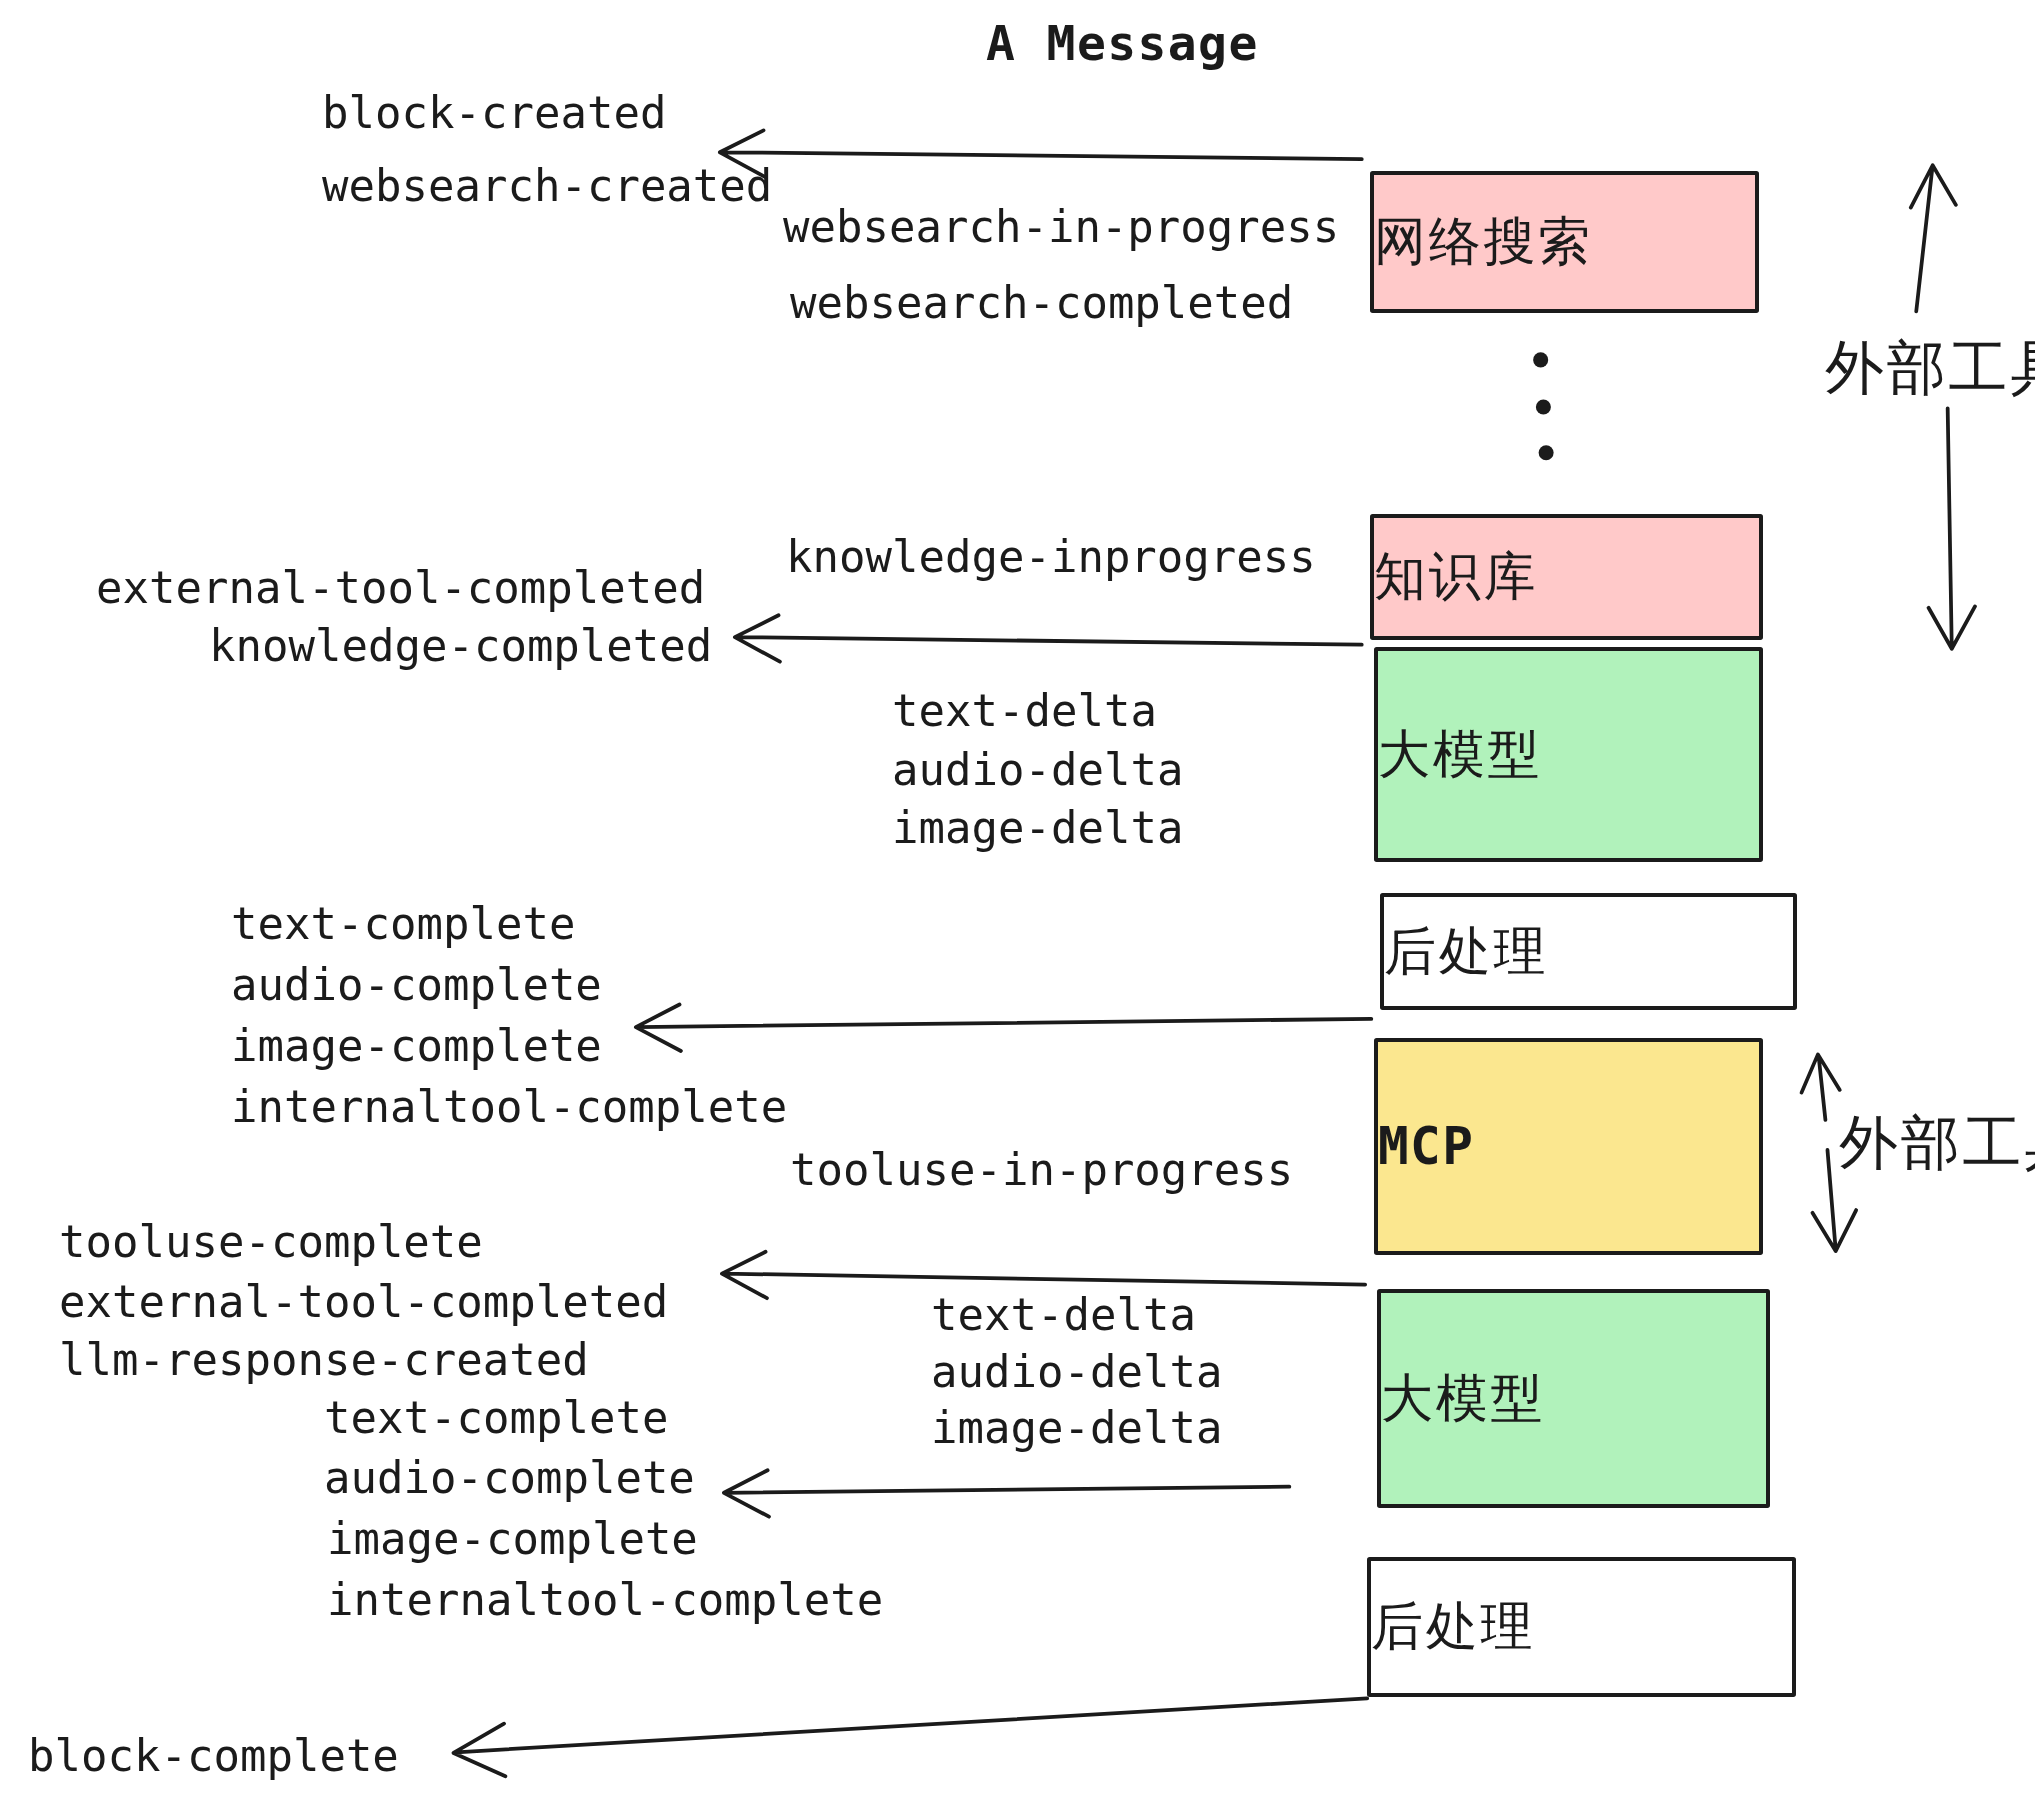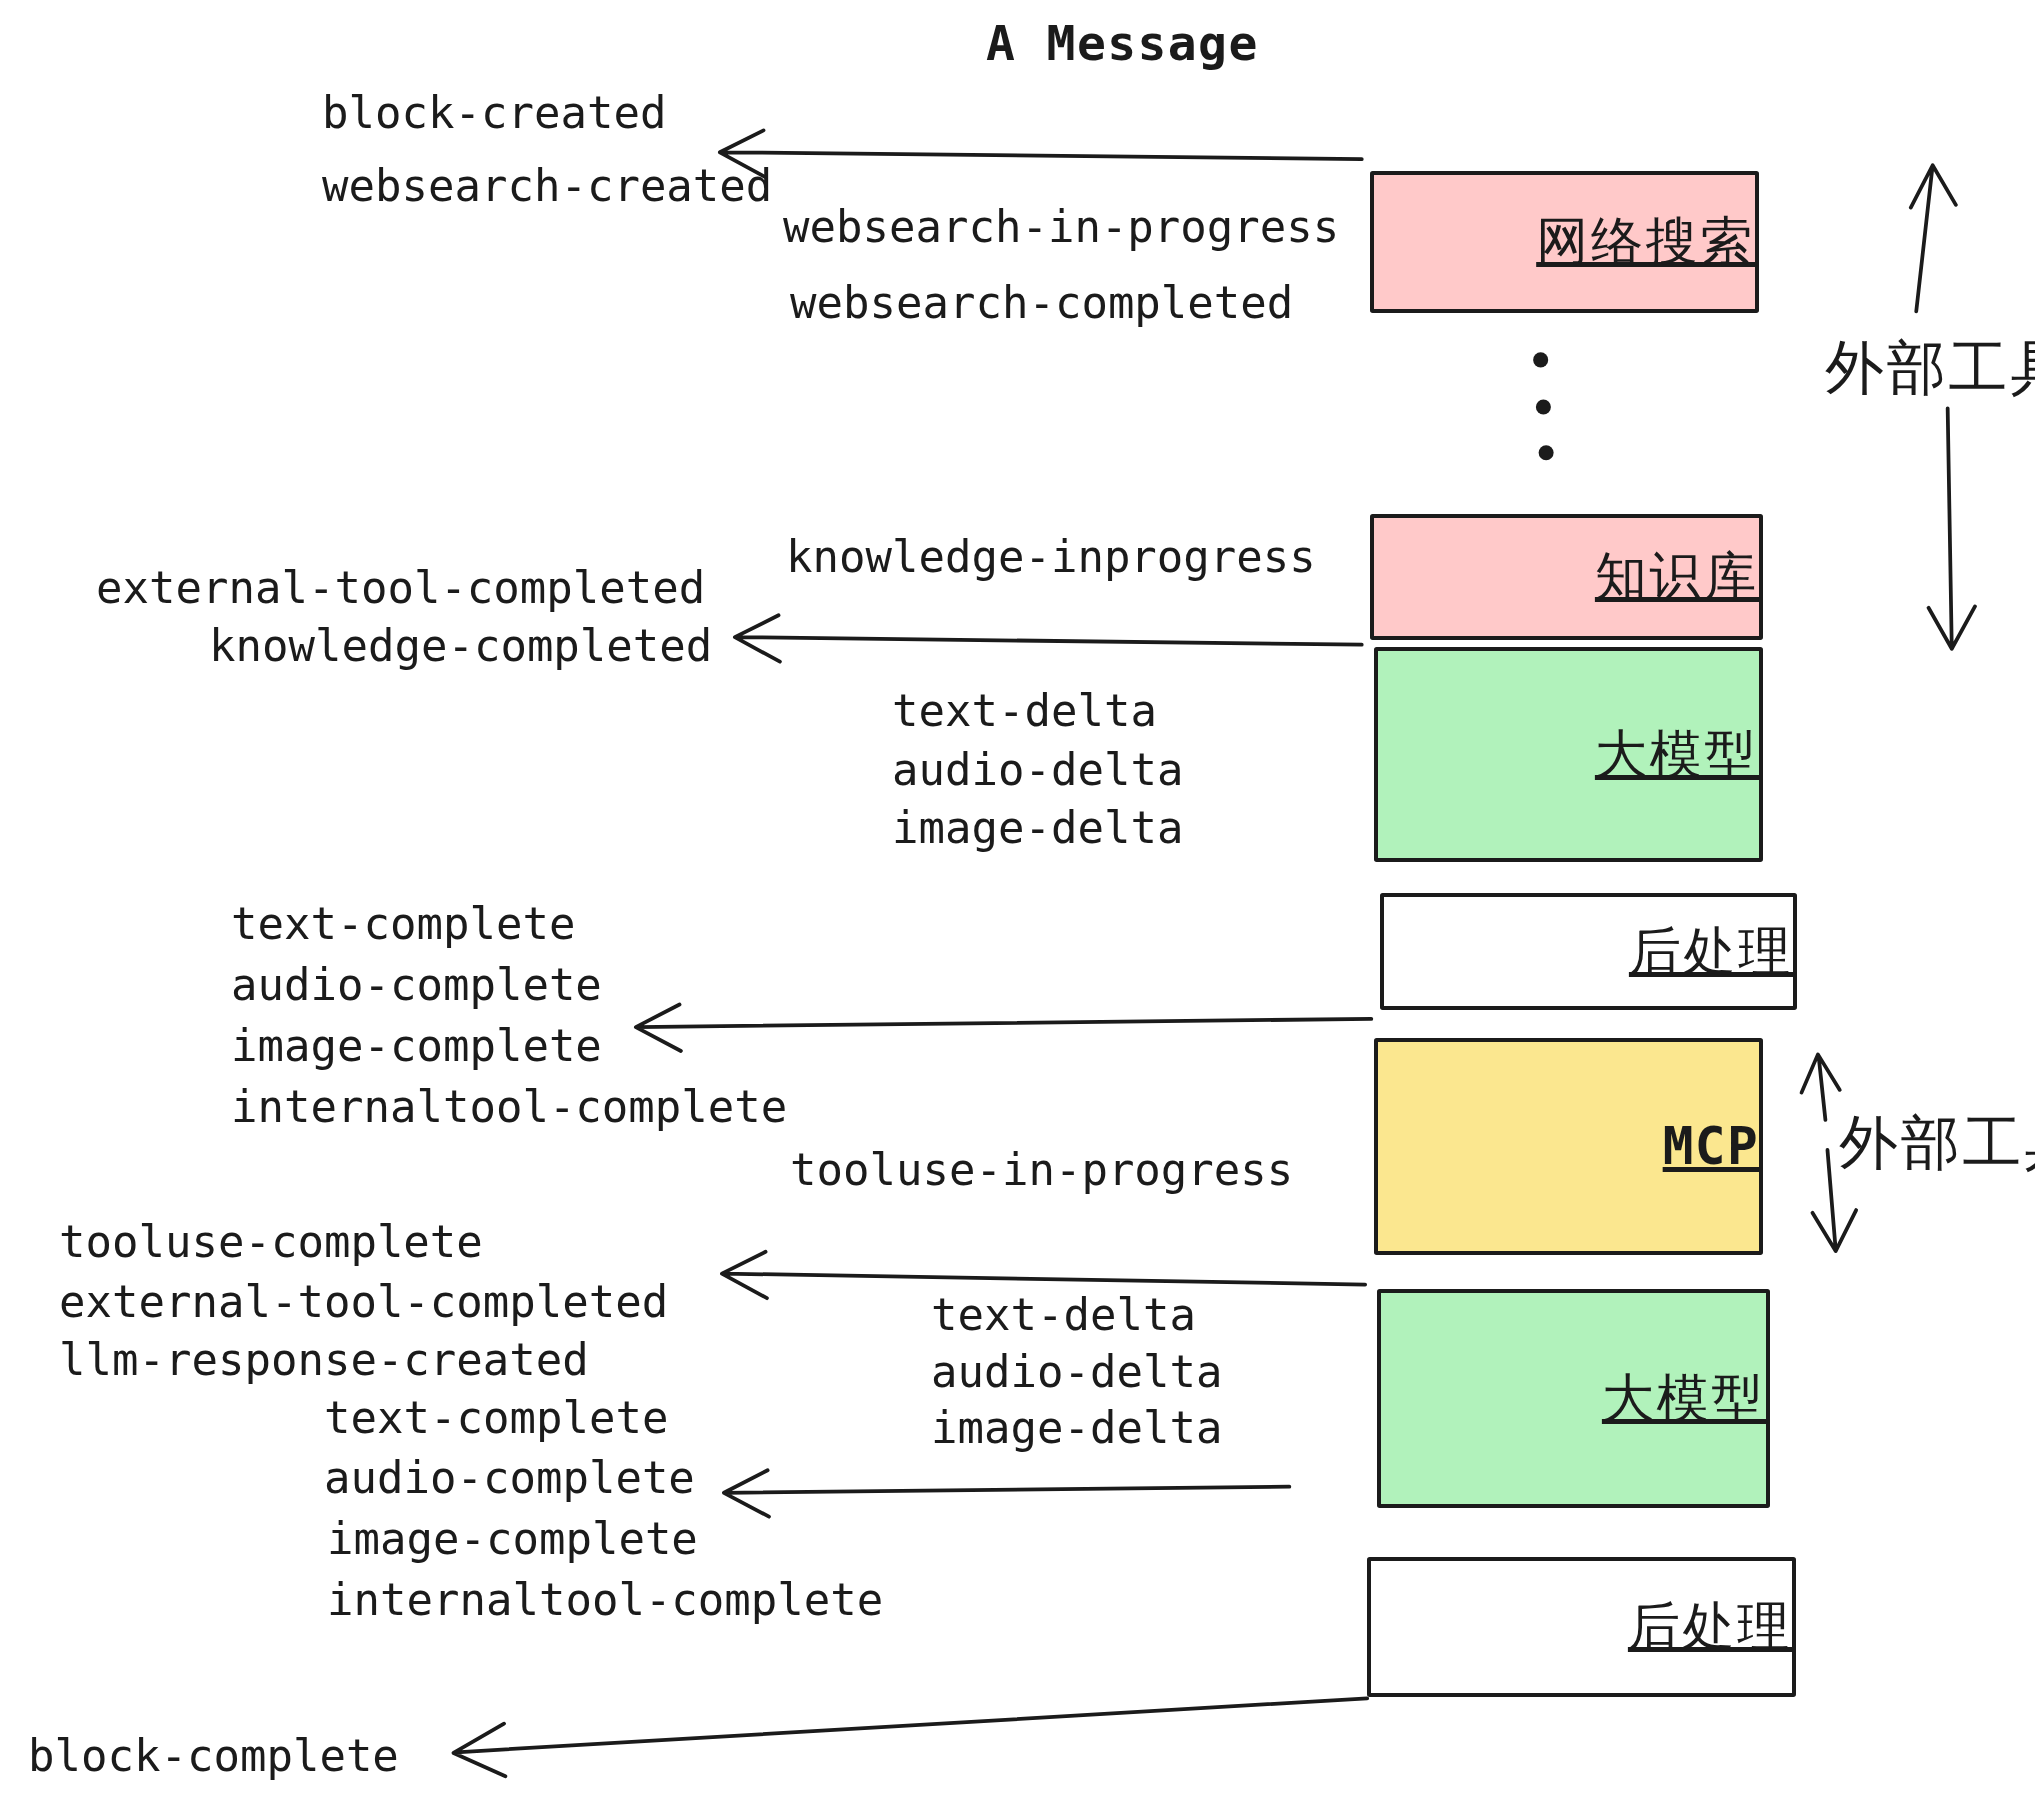--- a/index.html
+++ b/index.html
@@ -27,23 +27,22 @@
     line-height:55px;
     white-space:nowrap;
     font-weight:500;
   }
   .box{
     position:absolute;
     border:4.1px solid #1b1b1b;
     border-radius:2.7px;
     display:flex;
     align-items:center;
-    justify-content:flex-end;
+    justify-content:flex-start;
     box-sizing:border-box;
-    text-decoration:underline;
   }
   .box .box-label{
     font-family:"DejaVu Sans", sans-serif;
     font-size:52px;
     font-weight:500;
     letter-spacing:2.7px;
     white-space:nowrap;
   }
   .box .mono-label{
     font-family:"DejaVu Sans Mono", monospace;
@@ -117,21 +116,21 @@
   </div>
   <div class="box" style="left: 1359px; top: 514px; width: 393px; height: 126px; background-color: rgb(255, 201, 201);">
     <span class="box-label">知识库</span>
   </div>
   <div class="box" style="left: 1363px; top: 647px; width: 389px; height: 215px; background-color: rgb(177, 242, 187);">
     <span class="box-label">大模型</span>
   </div>
   <div class="box" style="left: 1369px; top: 893px; width: 417px; height: 117px; background-color: rgb(255, 255, 255);">
     <span class="box-label">后处理</span>
   </div>
-  <div class="box" style="left: 1363px; top: 1038px; width: 389px; height: 217px; background-color: rgb(251, 231, 143); padding-left: 27px;">
+  <div class="box" style="left: 1363px; top: 1038px; width: 389px; height: 217px; background-color: rgb(251, 231, 143);">
     <span class="mono-label">MCP</span>
   </div>
   <div class="box" style="left: 1366px; top: 1289px; width: 393px; height: 219px; background-color: rgb(177, 242, 187);">
     <span class="box-label">大模型</span>
   </div>
   <div class="box" style="left: 1356px; top: 1557px; width: 429px; height: 140px; background-color: rgb(255, 255, 255);">
     <span class="box-label">后处理</span>
   </div>
 
   <div class="annot" style="left:1814px;top:329px">外部工具</div>

